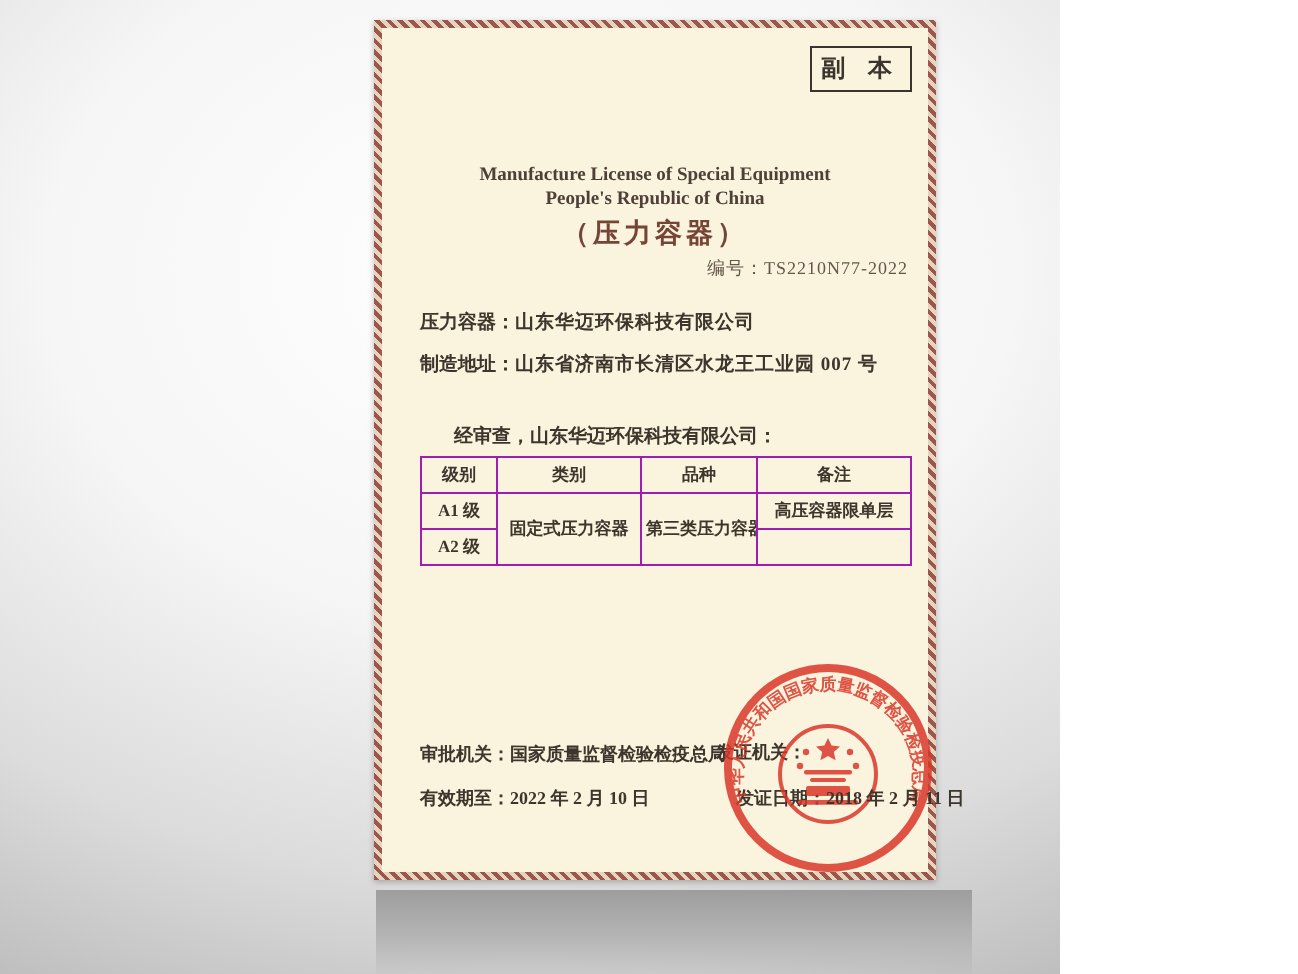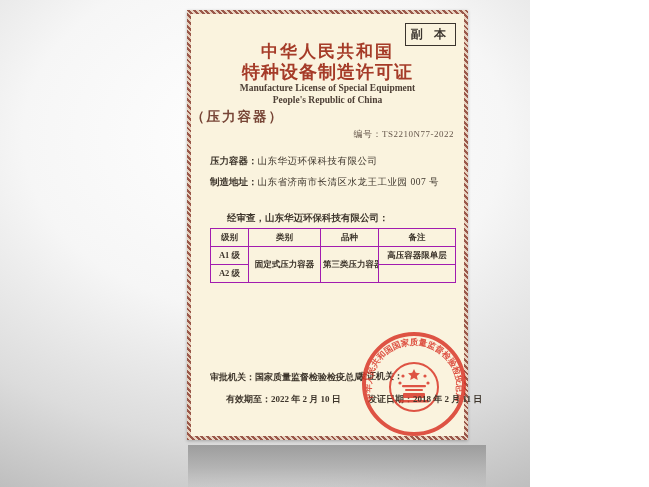--- a/index.html
+++ b/index.html
@@ -17,60 +17,58 @@
   .title-cn1{position:absolute;left:0;right:0;top:26px;text-align:center;
     font-family:"Liberation Sans","DejaVu Sans",sans-serif;font-weight:bold;font-size:17px;
     color:#a53b28;letter-spacing:2px;}
   .title-cn2{position:absolute;left:0;right:0;top:46px;text-align:center;
     font-family:"Liberation Sans","DejaVu Sans",sans-serif;font-weight:bold;font-size:18px;
     color:#a53b28;letter-spacing:1px;}
   .title-en1{position:absolute;left:0;right:0;top:69px;text-align:center;
     font-weight:bold;font-size:9.5px;color:#4e4036;}
   .title-en2{position:absolute;left:0;right:0;top:81px;text-align:center;
     font-weight:bold;font-size:9.5px;color:#4e4036;}
-  .subtitle{position:absolute;left:0;right:0;top:94px;
+  .subtitle{position:absolute;left:0;right:0;top:94px;text-align:center;
     font-size:13.5px;font-weight:bold;color:#774536;letter-spacing:2px;}
   .license-no{position:absolute;right:10px;top:114px;font-size:9px;color:#65564a;letter-spacing:.5px;}
   .field{position:absolute;left:19px;font-size:9.5px;color:#3e362c;white-space:nowrap;}
   .field .flabel{font-weight:bold;}
-  .field .fvalue{font-weight:normal;letter-spacing:.5px;}
+  .field .fvalue{font-weight:bold;letter-spacing:.5px;}
   .field-company{top:141px;}
   .field-address{top:162px;}
   .intro{position:absolute;left:36px;top:198px;font-size:9.5px;font-weight:bold;color:#3e362c;}
   .lic-table{position:absolute;left:19px;top:214px;border-collapse:collapse;table-layout:fixed;width:245px;
     font-size:8.5px;color:#3e362c;}
   .lic-table td,.lic-table th{border:1px solid #a21caf;text-align:center;vertical-align:middle;
     height:17px;padding:0 2px;font-weight:bold;overflow:hidden;white-space:nowrap;}
   .col-level{width:38px;}.col-cat{width:72px;}.col-var{width:58px;}.col-rem{width:77px;}
   .foot-line{position:absolute;font-size:9px;color:#3e362c;white-space:nowrap;}
   .foot-line .flabel{font-weight:bold;}
   .foot-line .fvalue{font-weight:bold;}
   .fl-approve{left:19px;top:357px;}
   .fl-issuer{left:167px;top:356px;}
-  .fl-valid{left:19px;top:379px;margin-left:16px;}
+  .fl-valid{left:19px;top:379px;}
   .fl-issuedate{left:167px;top:379px;margin-left:10px;}
   .date-on-seal{position:relative;z-index:2;}
   .seal{position:absolute;left:168px;top:315px;width:110px;height:110px;opacity:.84;z-index:1;}
   .reflection{position:absolute;left:188px;top:445px;width:298px;height:42px;
     background:linear-gradient(180deg,#9d9d9d 0%,#b4b4b4 55%,rgba(180,180,180,.15) 100%);}
 </style>
 </head>
 <body>
 
 <div class="stage">
 
   <div class="certificate">
     <div class="cert-inner">
 
       <div class="copy-badge">
         <span>副 本</span>
       </div>
 
-      <div class="title-cn1">中华人民共和国</div>
-      <div class="title-cn2">特种设备制造许可证</div>
       <div class="title-en1">Manufacture License of Special Equipment</div>
       <div class="title-en2">People's Republic of China</div>
       <div class="subtitle">（压力容器）</div>
 
       <div class="license-no">
         <span>编号：</span><span>TS2210N77-2022</span>
       </div>
 
       <div class="field field-company">
         <span class="flabel">压力容器：</span><span class="fvalue">山东华迈环保科技有限公司</span>

